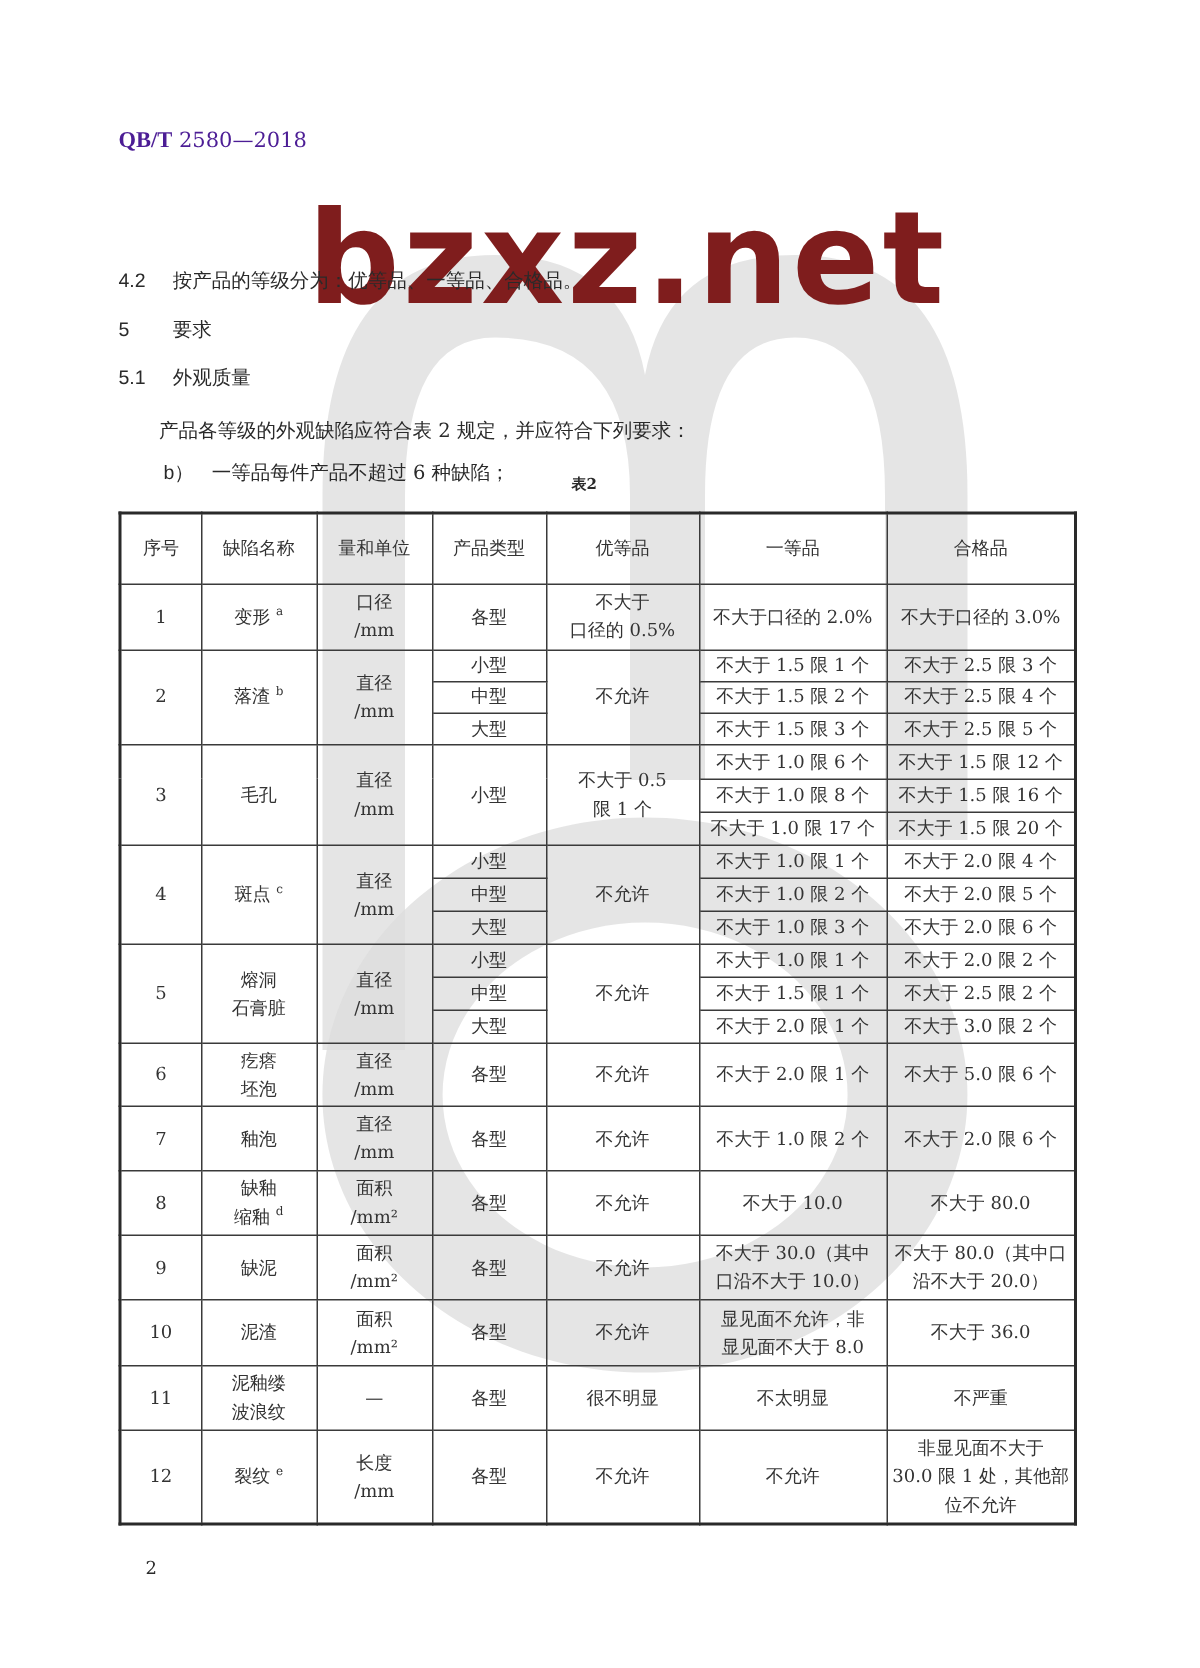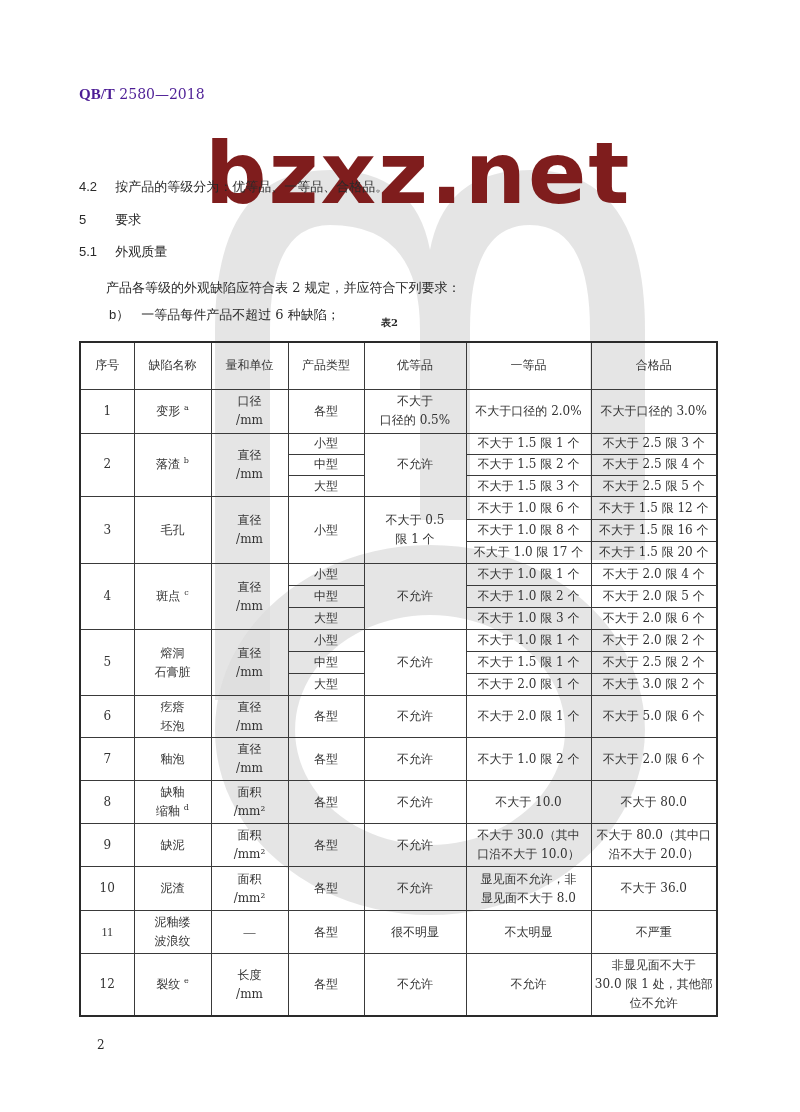--- a/index.html
+++ b/index.html
@@ -214,21 +214,21 @@
         </tr>
         <tr style="height: 44px;">
           <td rowspan="1">10</td>
           <td rowspan="1">泥渣</td>
           <td rowspan="1"><span>面积</span><br><span>/mm²</span></td>
           <td rowspan="1">各型</td>
           <td rowspan="1">不允许</td>
           <td>显见面不允许，非<br>显见面不大于 8.0</td>
           <td>不大于 36.0</td>
         </tr>
-        <tr style="height: 43px; font-family: Liberation Serif, serif;">
+        <tr style="height: 43px;">
           <td rowspan="1">11</td>
           <td rowspan="1">泥釉缕<br>波浪纹</td>
           <td rowspan="1"><span>—</span></td>
           <td rowspan="1">各型</td>
           <td rowspan="1">很不明显</td>
           <td>不太明显</td>
           <td>不严重</td>
         </tr>
         <tr style="height: 62px;">
           <td rowspan="1">12</td>

